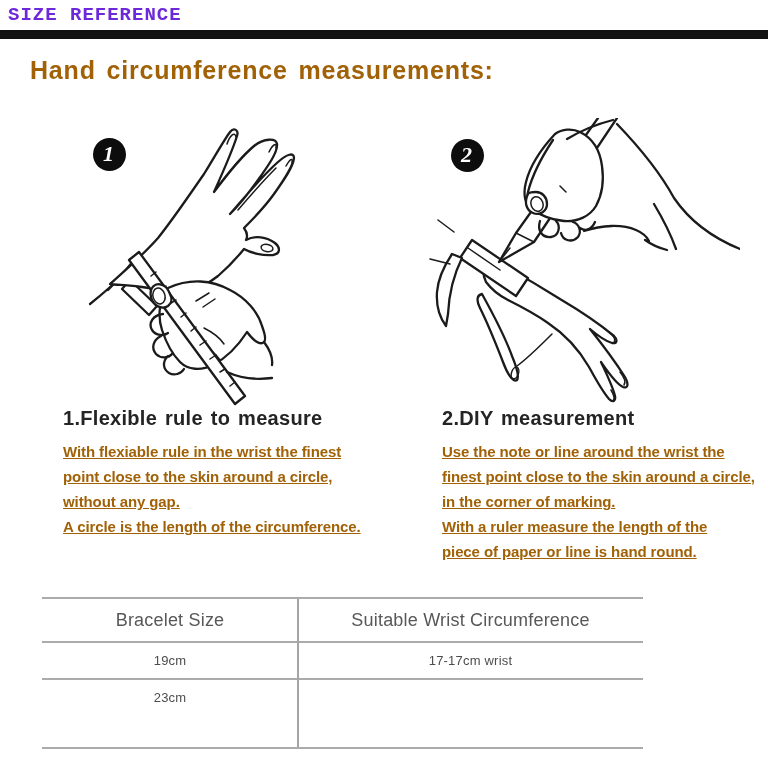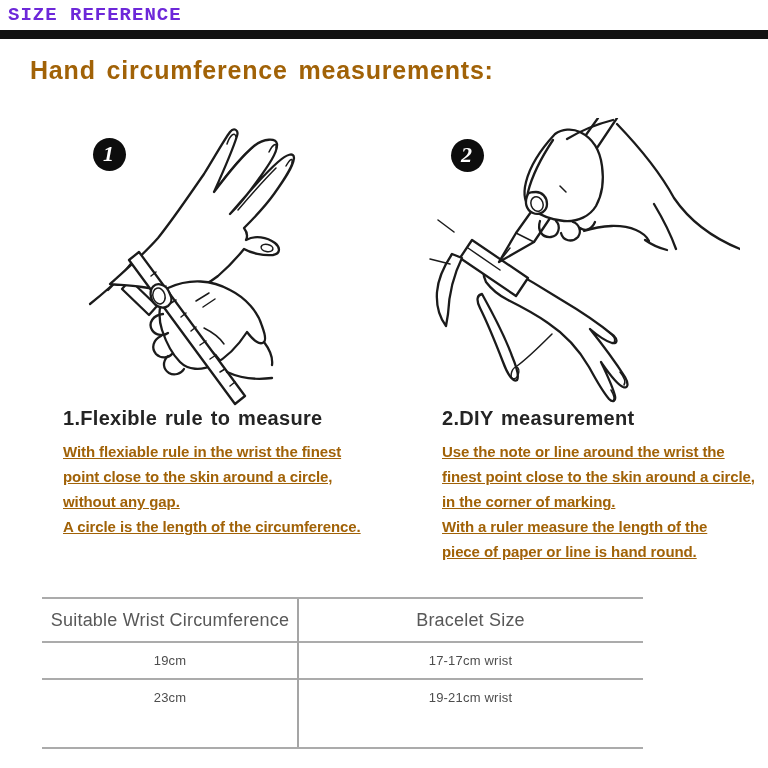--- a/index.html
+++ b/index.html
@@ -152,26 +152,25 @@
   <div class="method-text method-text-2">
     <div class="method-title">2.DIY measurement</div>
     <div class="method-body">Use the note or line around the wrist the
 finest point close to the skin around a circle,
 in the corner of marking.
 With a ruler measure the length of the
 piece of paper or line is hand round.</div>
   </div>
 
   <div class="size-table">
+    <div class="st-cell st-header bb">Bracelet Size</div>
     <div class="st-cell st-header bb">Suitable Wrist Circumference</div>
-    <div class="st-cell st-header bb">Bracelet Size</div>
 
     <div class="st-cell bb">19cm</div>
     <div class="st-cell bb">17-17cm wrist</div>
 
 
     <div class="st-cell">23cm</div>
-    <div class="st-cell">19-21cm wrist</div>
 
     <div class="st-vline"></div>
   </div>
 
 </div>
 
 </body></html>

